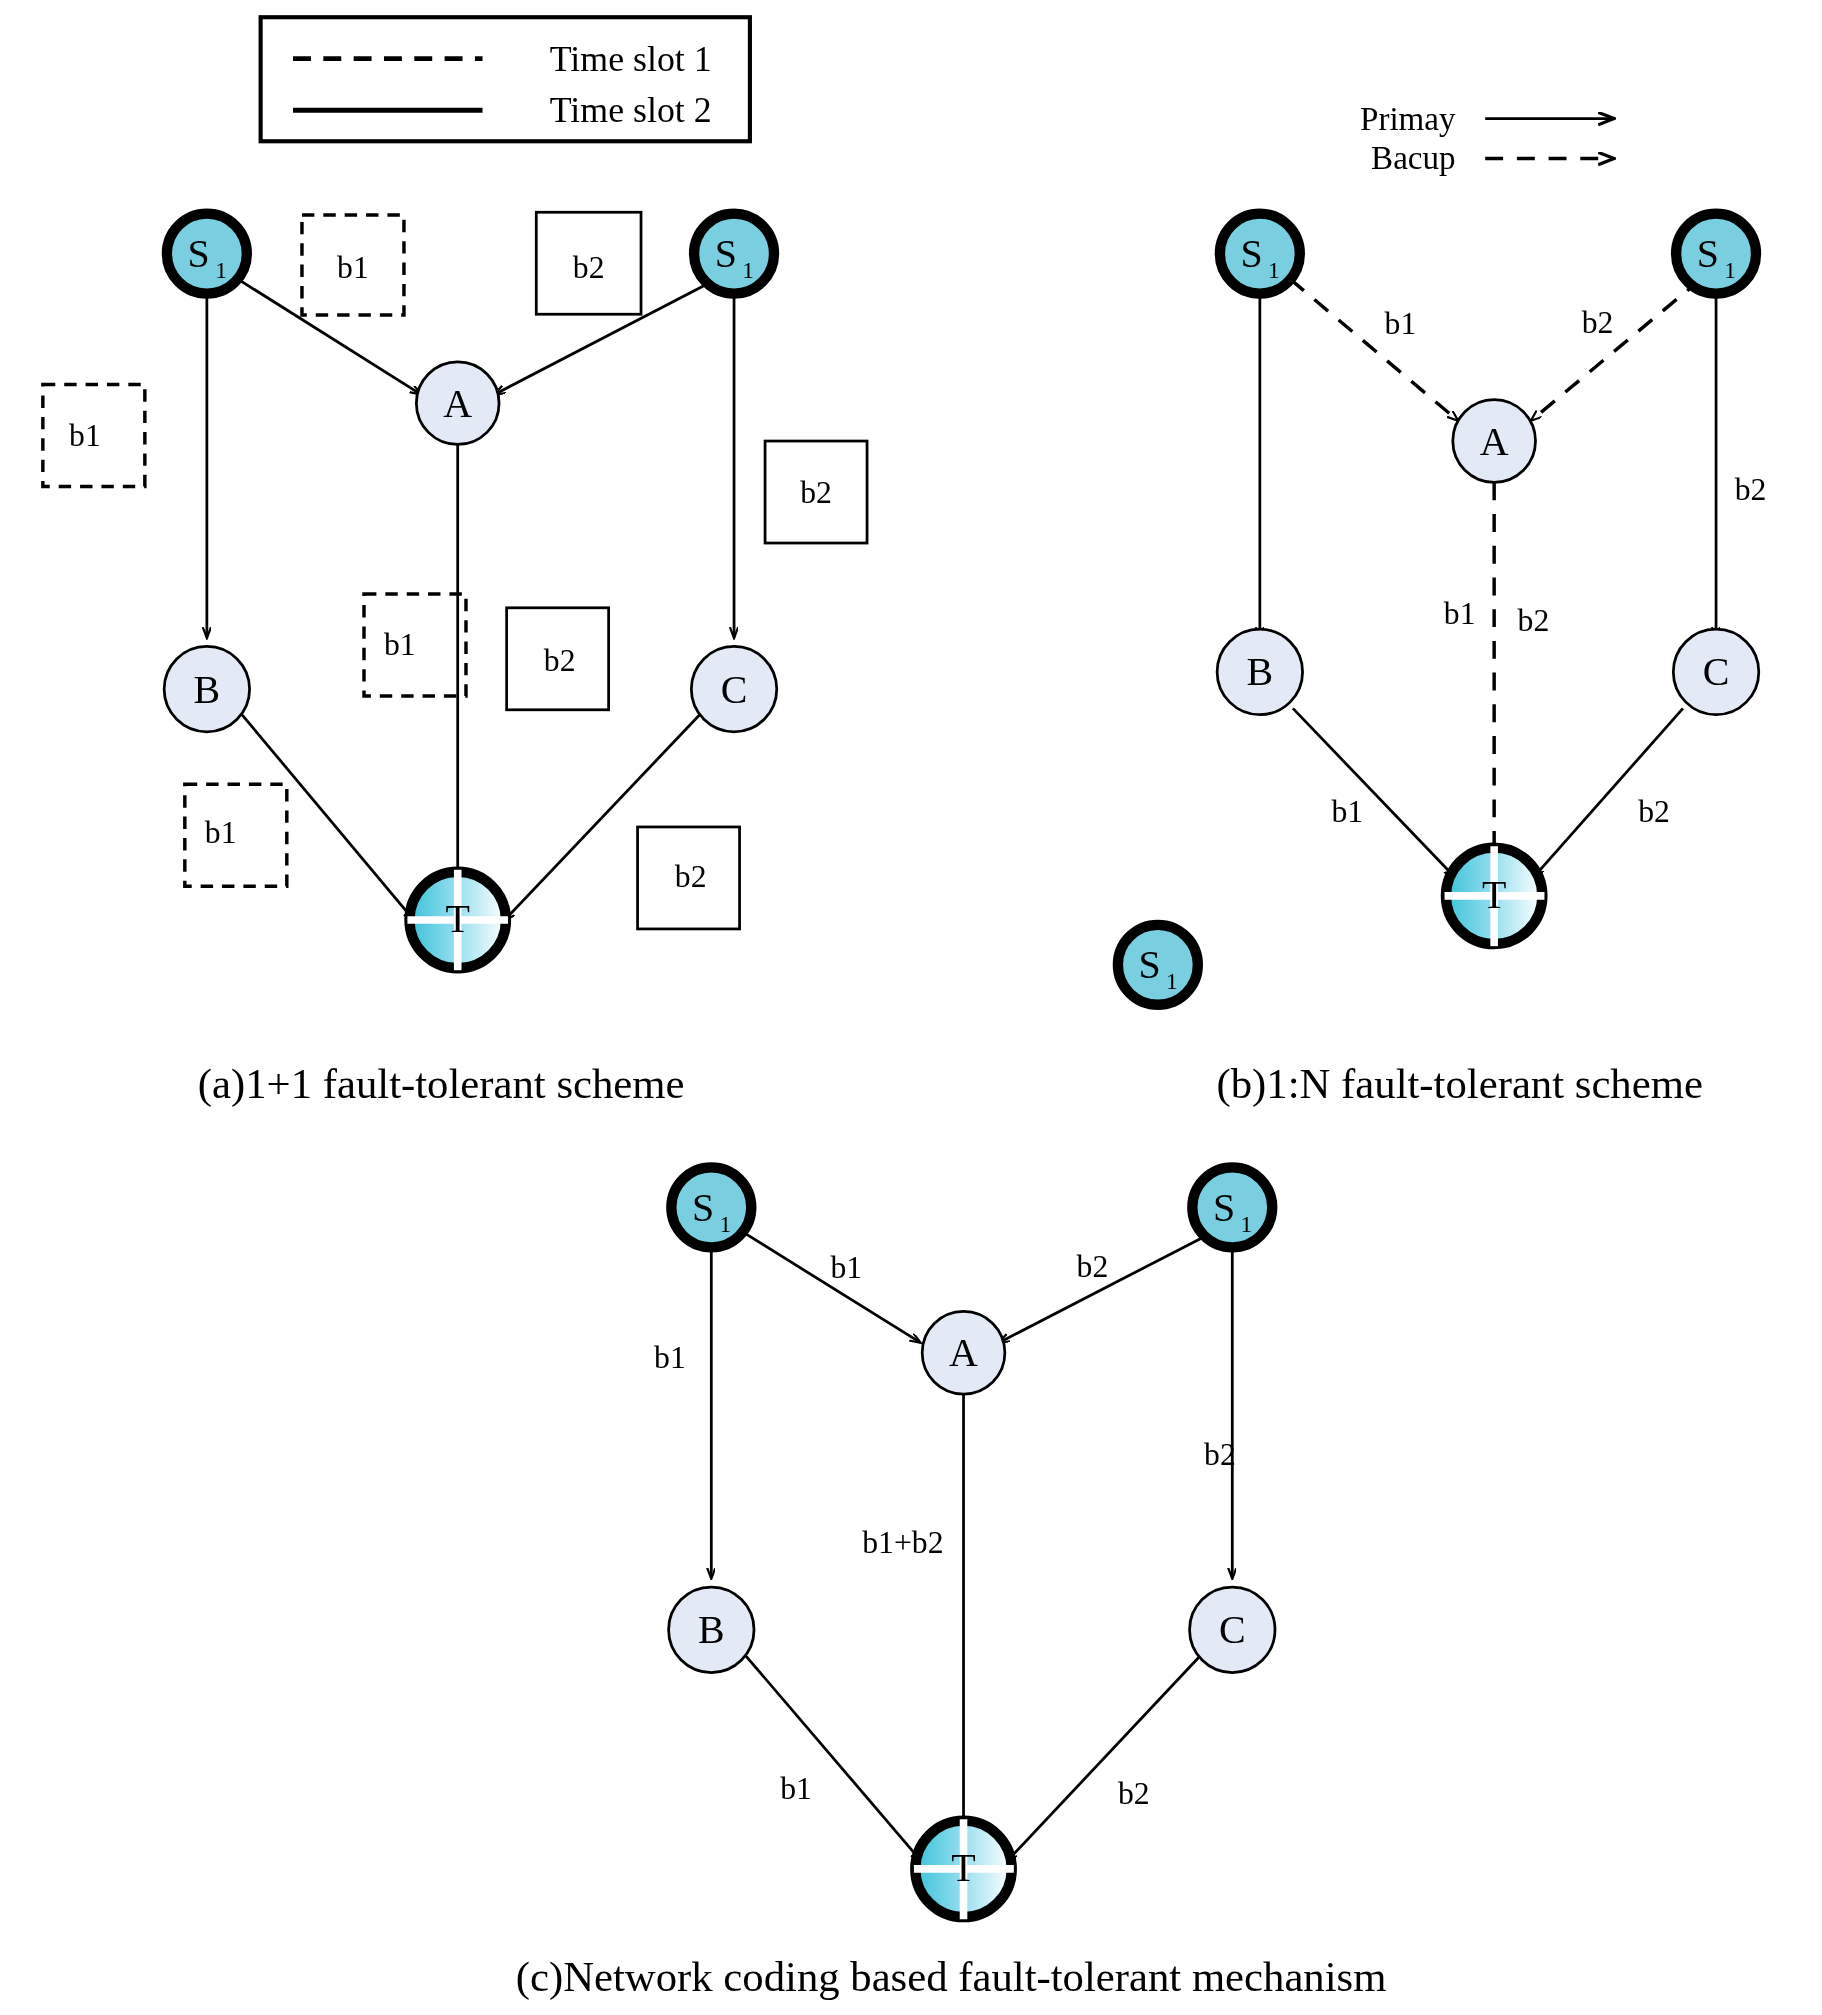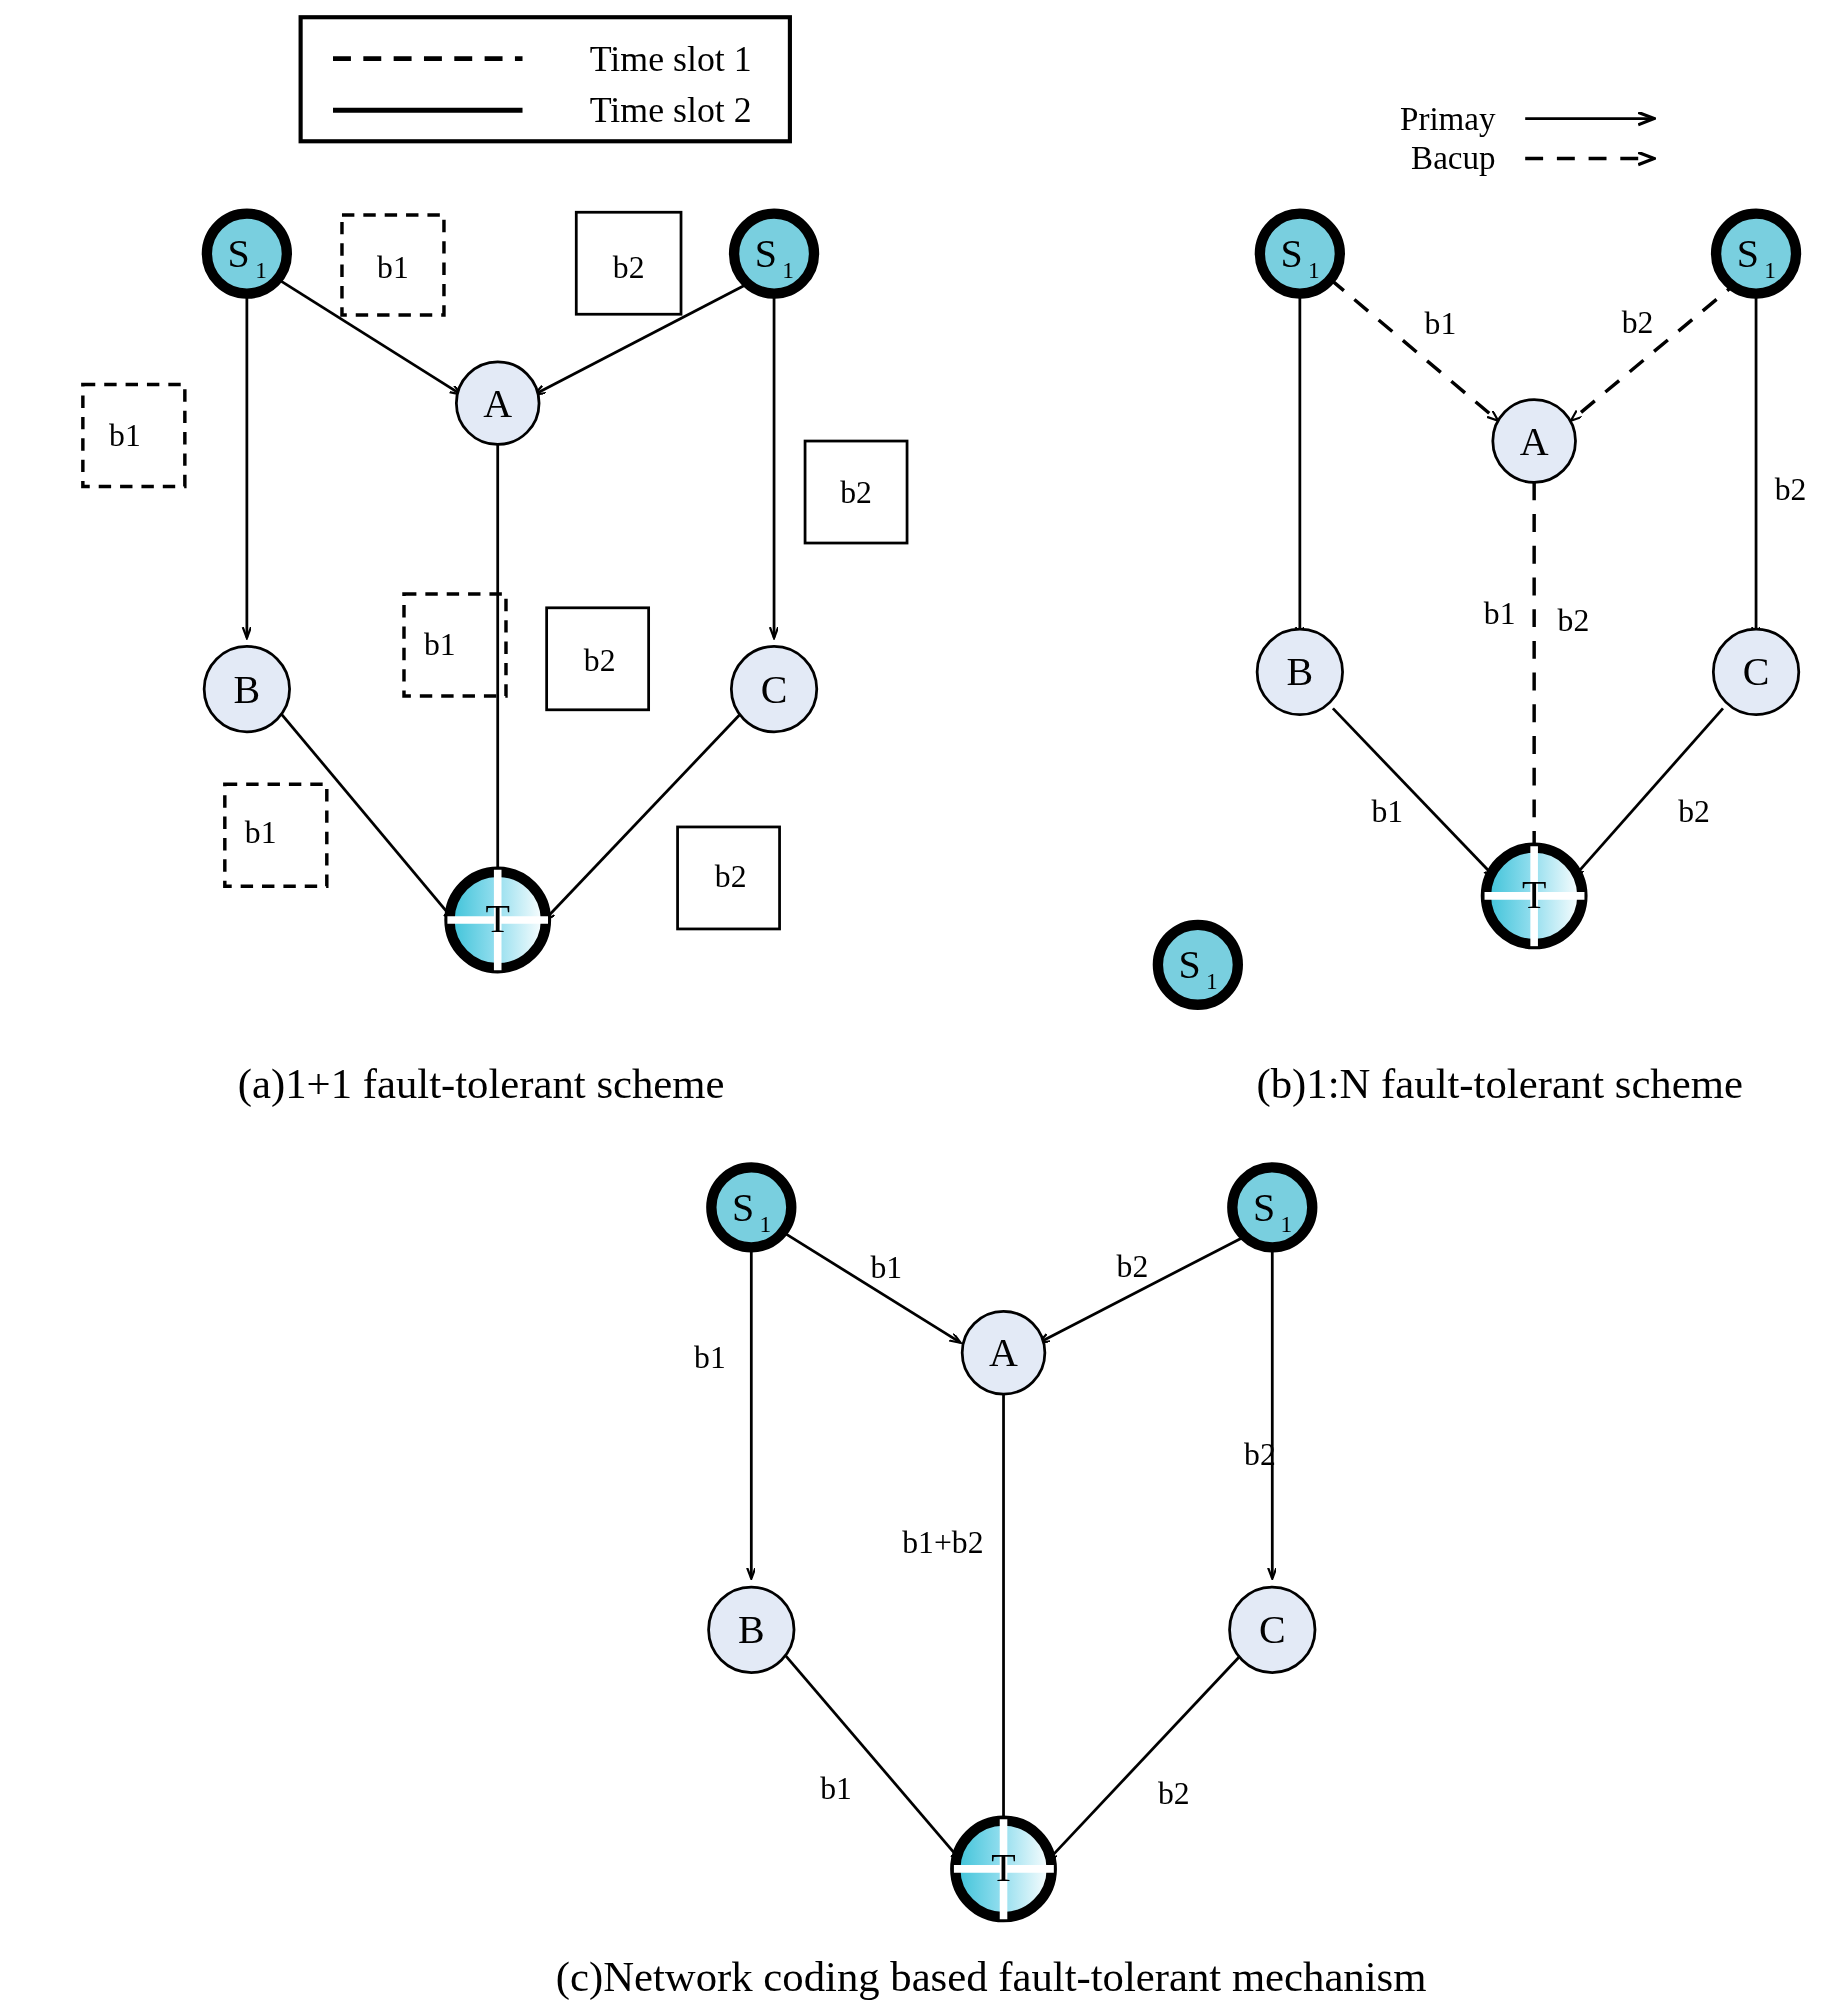--- a/index.html
+++ b/index.html
@@ -1,17 +1,17 @@
 <!DOCTYPE html>
 <html style="font-size:11px"><head>
 <meta charset="utf-8">
 <style>
   html,body{margin:0;padding:0;background:#ffffff;}
   body{width:1823px;height:2015px;position:relative;font-family:"Liberation Serif",serif;}
-  #root{position:absolute;inset:0;margin-left:40px;}
+  #root{position:absolute;inset:0;}
   svg{display:block;}
   .fig-svg{position:absolute;top:0;left:0;width:1823px;height:2015px;}
   text{font-family:"Liberation Serif",serif;fill:#000;}
   .nodelabel{font-size:58px;text-anchor:middle;dominant-baseline:central;}
   .nodelabel-sub{font-size:34px;text-anchor:start;dominant-baseline:central;}
   .edgelabel{font-size:46px;text-anchor:middle;dominant-baseline:central;}
   .boxlabel{font-size:46px;text-anchor:middle;dominant-baseline:central;}
   .legendlabel{font-size:52px;text-anchor:middle;dominant-baseline:central;}
   .legendlabel-l{font-size:48px;text-anchor:end;dominant-baseline:central;}
   .caption{font-size:62px;text-anchor:middle;dominant-baseline:central;}

